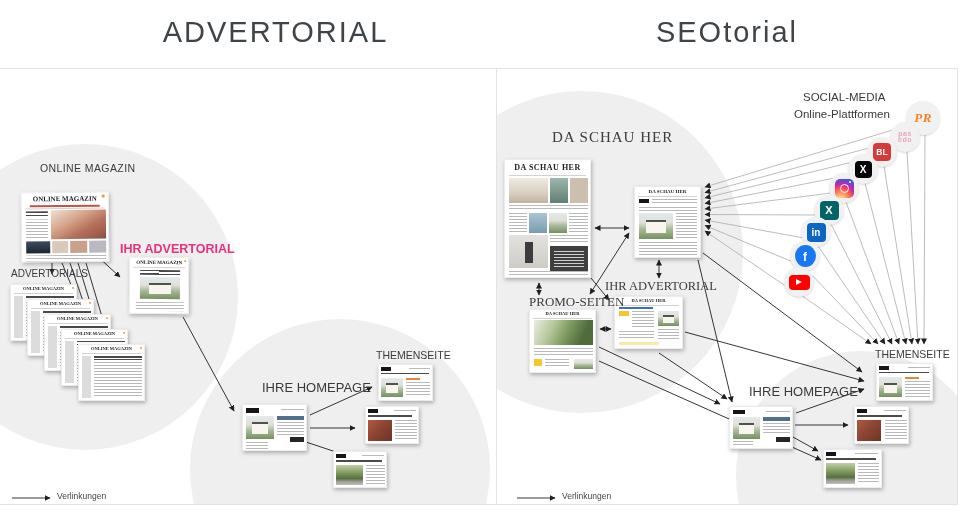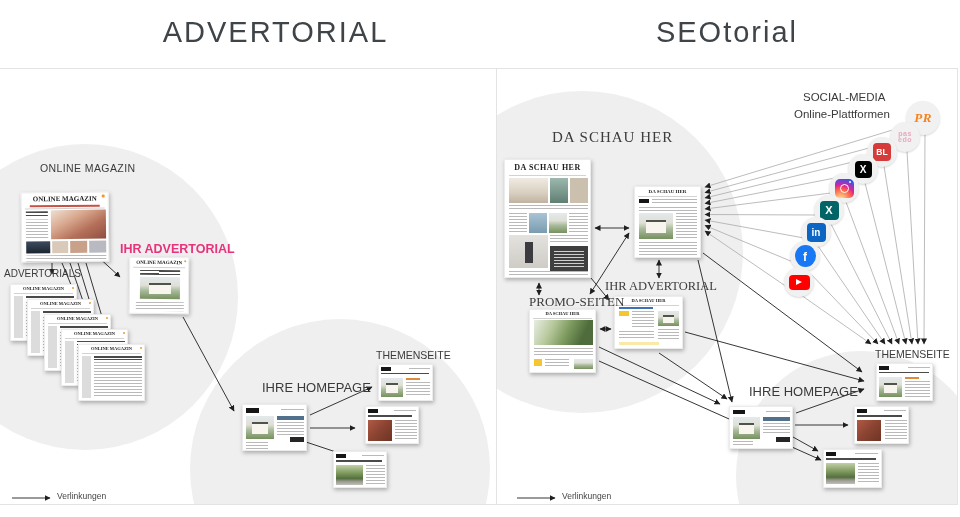--- a/index.html
+++ b/index.html
@@ -184,21 +184,21 @@
 
     <div class="card" style="left:333px;top:382px;width:54px;height:37px">
       <div class="logo" style="left:2px;top:2px;width:10px;height:4px"></div>
       <div class="tl" style="left:28px;top:3px;width:22px;height:2px"></div>
       <div class="tld" style="left:2px;top:8px;width:46px;height:3px"></div>
       <div class="trees" style="left:2px;top:13px;width:27px;height:20px"></div>
       <div class="tl" style="left:32px;top:13px;width:19px;height:20px"></div>
     </div>
 
     <div class="lbl" style="left:40px;top:94px;font-size:10.5px;letter-spacing:.4px">ONLINE MAGAZIN</div>
-    <div class="lbl" style="left:4px;top:200px;font-size:10px">ADVERTORIALS</div>
+    <div class="lbl" style="left:11px;top:200px;font-size:10px">ADVERTORIALS</div>
     <div class="lbl pinkL" style="left:120px;top:174px;font-size:12.5px">IHR ADVERTORIAL</div>
     <div class="lbl" style="left:262px;top:312px;font-size:13px">IHRE HOMEPAGE</div>
     <div class="lbl" style="left:376px;top:281px;font-size:10.5px">THEMENSEITE</div>
     <div class="lbl" style="left:57px;top:423px;font-size:8.5px;color:#444">Verlinkungen</div>
   </div>
 </div>
 
 <div class="half" style="left:496px;width:462px">
   <div class="big-title">SEOtorial</div>
 

